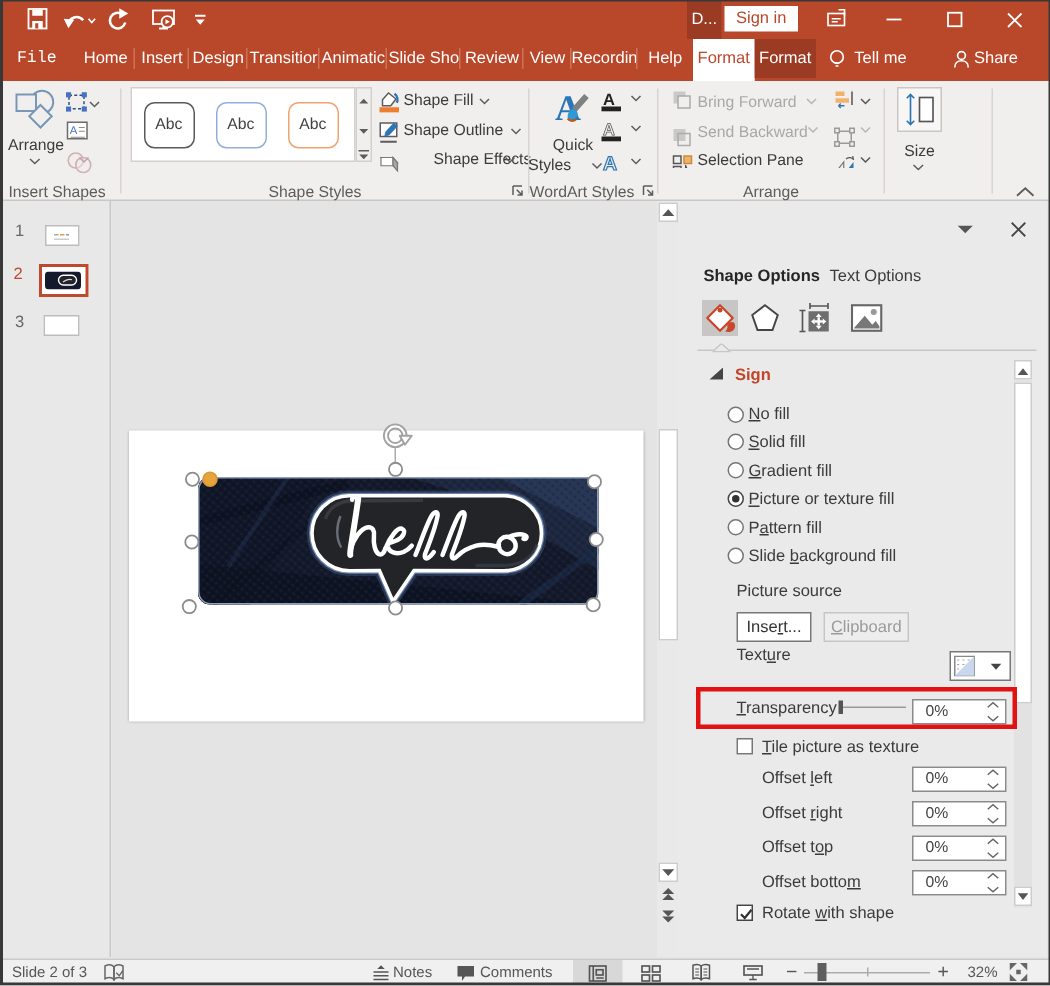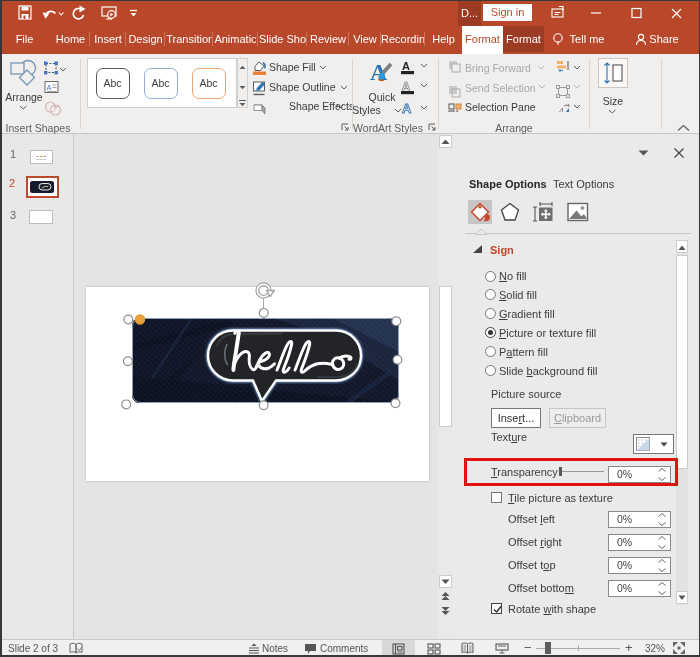--- a/index.html
+++ b/index.html
@@ -68,21 +68,21 @@
       <rect x="4" y="9" width="11" height="8"></rect>
       <path d="M6.5 12.5 l6 0 m-6 2 l4 0"></path>
       <path d="M11 6.5 l4 0 0 4"></path>
     </g>
     <path d="M43 13 l10 0" stroke-width="1.2"></path>
     <rect x="84" y="8.5" width="9" height="9" stroke-width="1.2"></rect>
     <path d="M124 9 l9 9 m0 -9 l-9 9" stroke-width="1.2"></path>
   </svg>
 </div>
 <div class="abs" id="tabrow">
-  <div class="tab" style="left:8px;width:33px;">File</div>
+  <div class="tab" style="left:8px;width:33px;font-family:Liberation Mono, monospace;">File</div>
   <div class="tab" style="left:51px;width:39px;">Home</div>
   <div class="tabsep" style="left:89px"></div>
   <div class="tab" style="left:90px;width:36px;">Insert</div>
   <div class="tabsep" style="left:125px"></div>
   <div class="tab" style="left:126px;width:39px;">Design</div>
   <div class="tabsep" style="left:164px"></div>
   <div class="tab" style="left:165px;width:48px;">Transitior</div>
   <div class="tabsep" style="left:212px"></div>
   <div class="tab" style="left:213px;width:45px;">Animatic</div>
   <div class="tabsep" style="left:257px"></div>
@@ -158,20 +158,21 @@
   <div class="abs" style="left:95.5px;top:14px;width:34px;height:31px;border:1.6px solid #5A5A5A;border-radius:7px;background:#fff;text-align:center;font-size:10.5px;color:#404040;line-height:29px;">Abc</div>
   <div class="abs" style="left:143.5px;top:14px;width:34px;height:31px;border:1.4px solid #94AFD7;border-radius:7px;background:#fff;text-align:center;font-size:10.5px;color:#404040;line-height:29px;">Abc</div>
   <div class="abs" style="left:191.5px;top:14px;width:34px;height:31px;border:1.4px solid #EFA272;border-radius:7px;background:#fff;text-align:center;font-size:10.5px;color:#404040;line-height:29px;">Abc</div>
   <div class="abs" style="left:237px;top:4px;width:11px;height:50px;background:#F1EFED;border:1px solid #D2CFCC;"></div>
   <svg class="abs" style="left:238px;top:8px" width="9" height="44" fill="#5c5c5c">
     <path d="M1.5 7 l3 -3.2 3 3.2 z"></path>
     <path d="M1.5 24 l3 3.2 3 -3.2 z"></path>
     <path d="M1 38 l7 0 0 1 -7 0 z"></path>
     <path d="M1.5 41 l3 3.2 3 -3.2 z"></path>
   </svg>
+  <div class="glabel" style="left:130px;width:160px;">Shape Styles</div>
 
   <svg class="abs" style="left:252px;top:5px" width="15" height="56" fill="none">
     <g stroke="#5c5c5c" stroke-width="1">
       <path d="M3 7.5 l4 -4.5 5 4 -3.5 4.5 -5.5 0 z" fill="#fff"></path>
       <path d="M11 3.5 c2 1.5 2.5 4 1.5 6" stroke="#2E75B6" stroke-width="1.6"></path>
     </g>
     <rect x="1" y="12.5" width="13" height="3.4" fill="#ED7D31"></rect>
     <g stroke="#5c5c5c" stroke-width="1">
       <rect x="1.5" y="23" width="11" height="9" fill="#fff"></rect>
       <path d="M1.5 35.5 l11 0" stroke-width="1.4"></path>
@@ -235,21 +236,21 @@
     <rect x="1" y="26" width="8" height="8" fill="#C9C9C9"></rect>
     <rect x="4" y="29" width="8" height="8" fill="#F1EFED" stroke="#ABABAB" fill-opacity="0"></rect>
     <g>
       <rect x="1" y="44" width="5" height="5" fill="none" stroke="#555"></rect>
       <rect x="1" y="51" width="5" height="5" fill="none" stroke="#555"></rect>
       <rect x="8" y="44" width="5" height="5" fill="#F3B26A" stroke="#C88C3C"></rect>
       <path d="M9 50 l0 6 4 -1.5 -2.5 -1 z" fill="#fff" stroke="#555" stroke-width="0.7"></path>
     </g>
   </svg>
   <div class="abs rgrey" style="left:465px;top:8px;">Bring Forward</div>
-  <div class="abs rgrey" style="left:465px;top:27.5px;">Send Selection</div>
+  <div class="abs rgrey" style="left:465px;top:27.5px;">Send Backward</div>
   <div class="abs rtext" style="left:465px;top:47px;">Selection Pane</div>
   <svg class="abs" style="left:537px;top:11px" width="9" height="26" fill="none" stroke="#B5B5B5" stroke-width="1">
       <path d="M1 1 l3 3 3 -3"></path>
       <path d="M2 20 l3 3 3 -3"></path>
     </svg>
   <svg class="abs" style="left:556px;top:6px" width="14" height="52" fill="none">
     <g>
       <rect x="1" y="1" width="6" height="3" fill="#F3B26A"></rect>
       <rect x="1" y="5.5" width="9" height="3" fill="#F3B26A"></rect>
       <path d="M12 1 l0 9" stroke="#555"></path>

